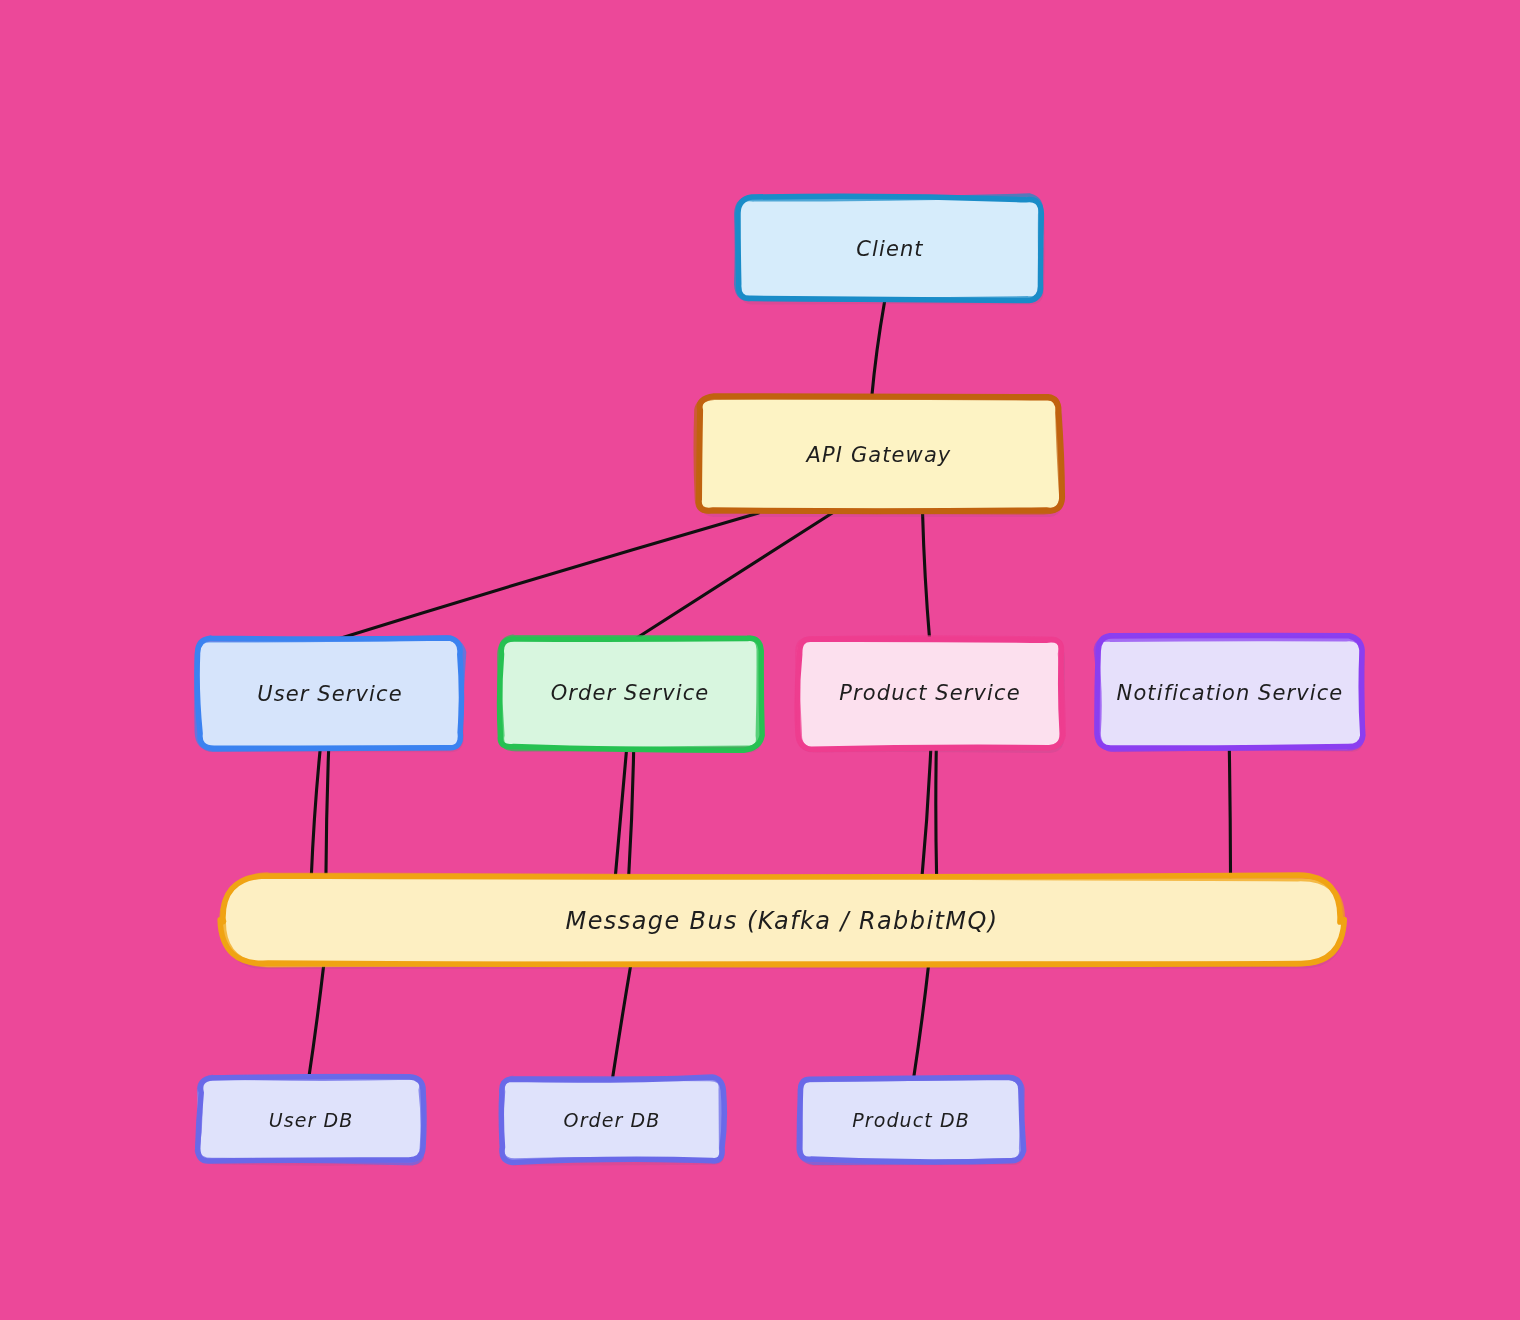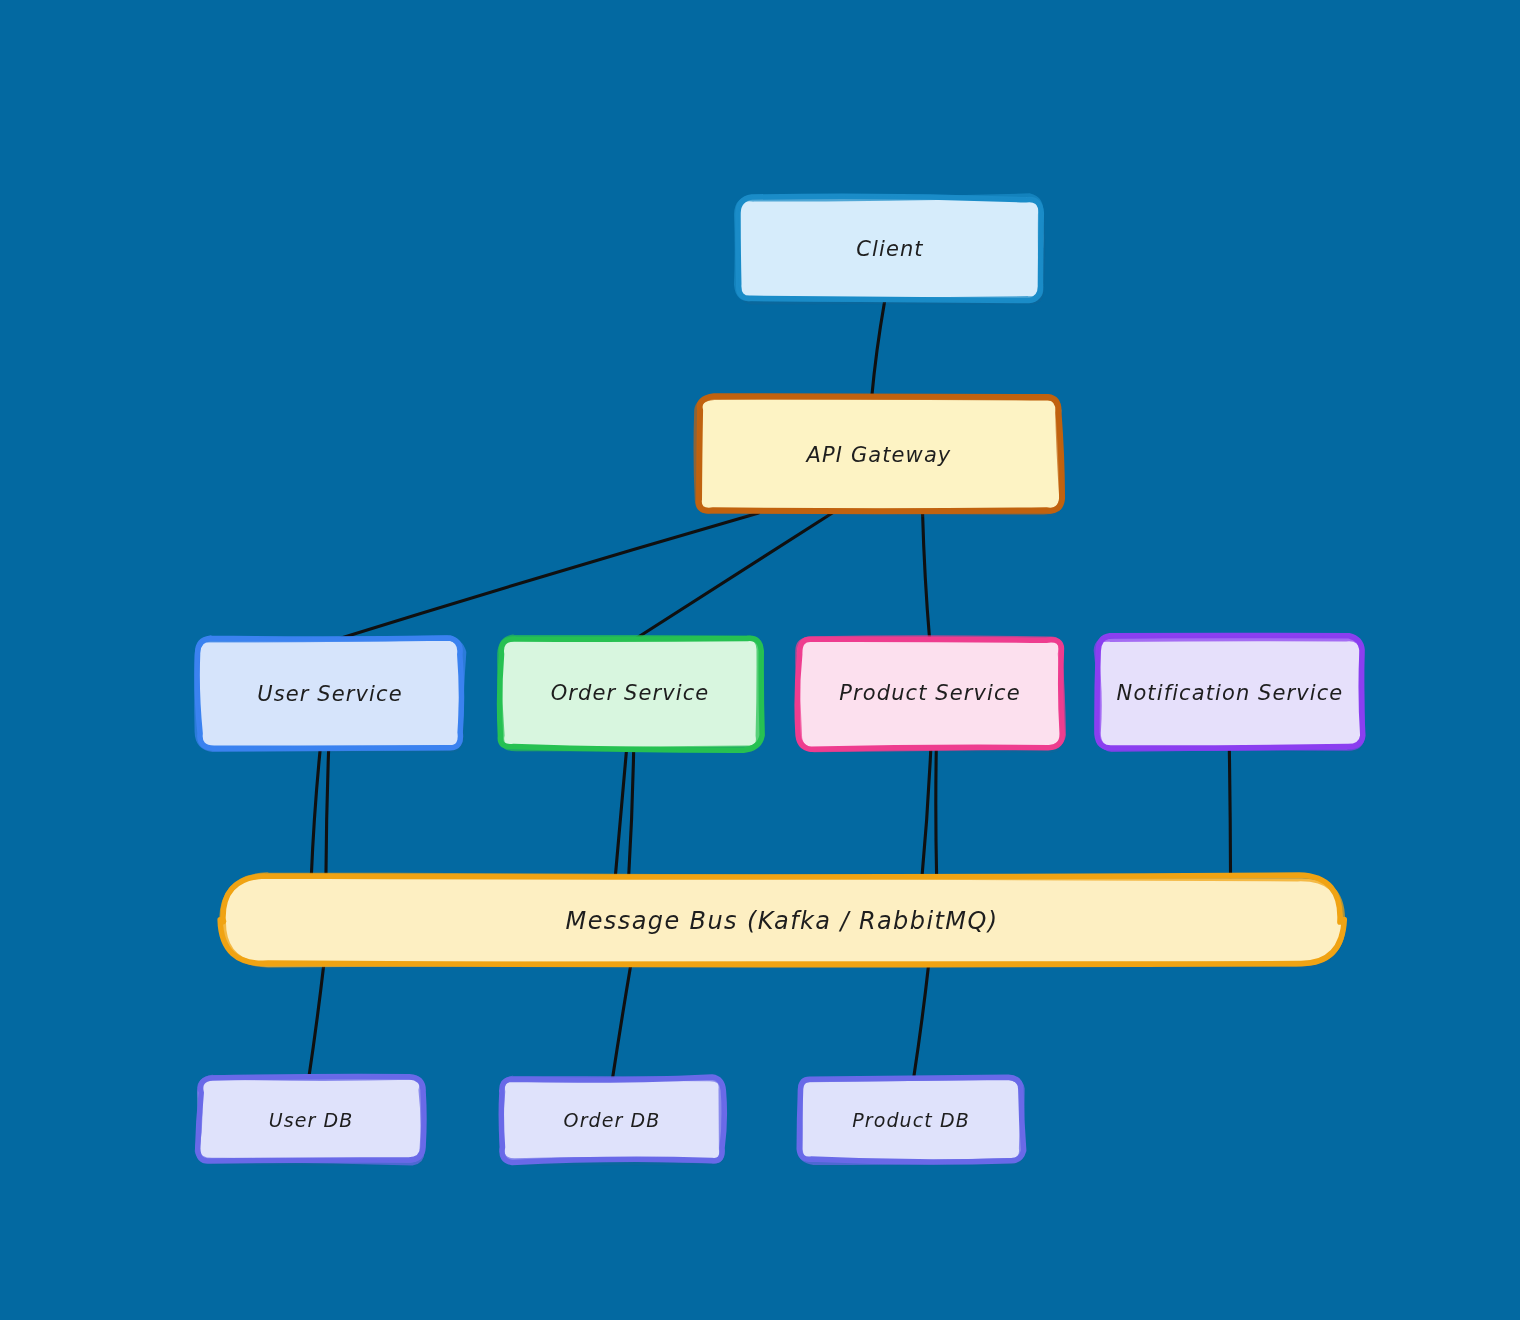--- a/index.html
+++ b/index.html
@@ -4,21 +4,21 @@
 <style>
   html, body {
     margin: 0;
     padding: 0;
     background: #f7f9fc;
   }
   #canvas-root {
     position: relative;
     width: 1520px;
     height: 1320px;
-    background: #0369a1;
+    background: #ec4899;
     overflow: hidden;
     font-family: "DejaVu Sans", sans-serif;
   }
   svg#diagram {
     position: absolute;
     top: 0;
     left: 0;
     width: 1520px;
     height: 1320px;
     display: block;

